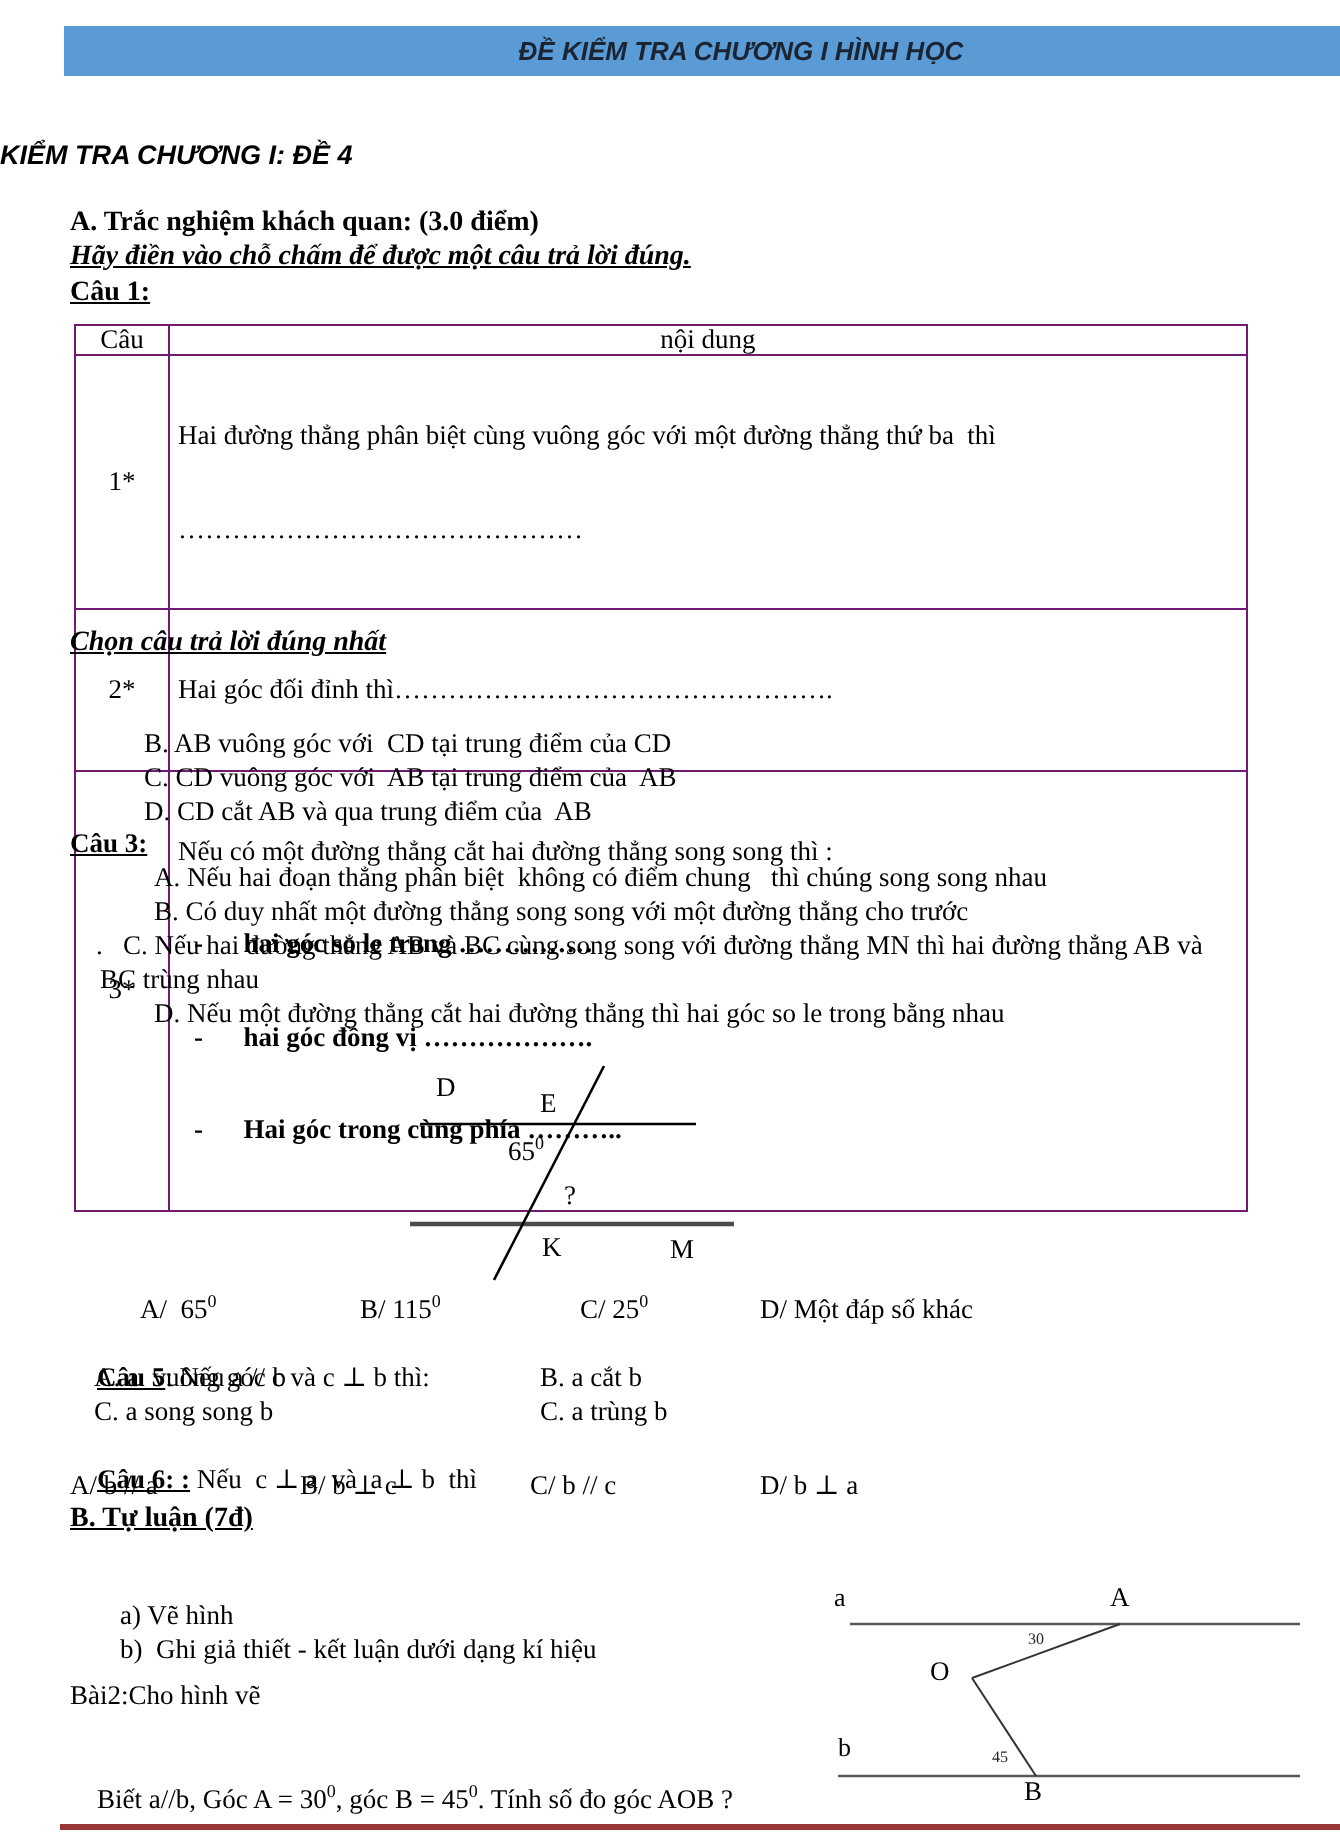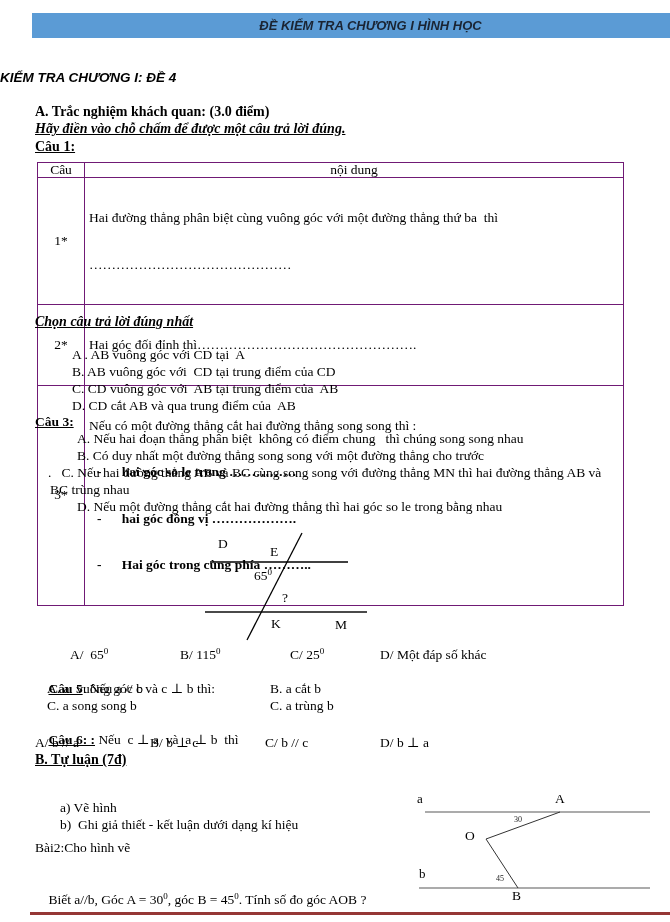--- a/index.html
+++ b/index.html
@@ -72,21 +72,20 @@
         <div class="bullet">-      hai góc so le trong ……………</div>
         <div class="bullet">-      hai góc đồng vị ……………….</div>
         <div class="bullet">-      Hai góc trong cùng phía ………..</div>
       </td>
     </tr>
   </tbody>
     </table>
 
   <div class="abs b i u h14" style="left:35px;top:313px">Chọn câu trả lời đúng nhất</div>
 
-  <div class="abs" style="left:72px;top:346px">A . AB vuông góc với CD tại  A</div>
   <div class="abs" style="left:72px;top:363px">B. AB vuông góc với  CD tại trung điểm của CD</div>
   <div class="abs" style="left:72px;top:380px">C. CD vuông góc với  AB tại trung điểm của  AB</div>
   <div class="abs" style="left:72px;top:397px">D. CD cắt AB và qua trung điểm của  AB</div>
 
   <div class="abs b u" style="left:35px;top:413px">Câu 3:</div>
   <div class="abs" style="left:77px;top:430px">A. Nếu hai đoạn thẳng phân biệt  không có điểm chung   thì chúng song song nhau</div>
   <div class="abs" style="left:48px;top:464px">.   C. Nếu hai đường thẳng AB và BC cùng song song với đường thẳng MN thì hai đường thẳng AB và</div>
   <div class="abs" style="left:77px;top:447px">B. Có duy nhất một đường thẳng song song với một đường thẳng cho trước</div>
   <div class="abs" style="left:50px;top:481px">BC trùng nhau</div>
   <div class="abs" style="left:77px;top:498px">D. Nếu một đường thẳng cắt hai đường thẳng thì hai góc so le trong bằng nhau</div>

